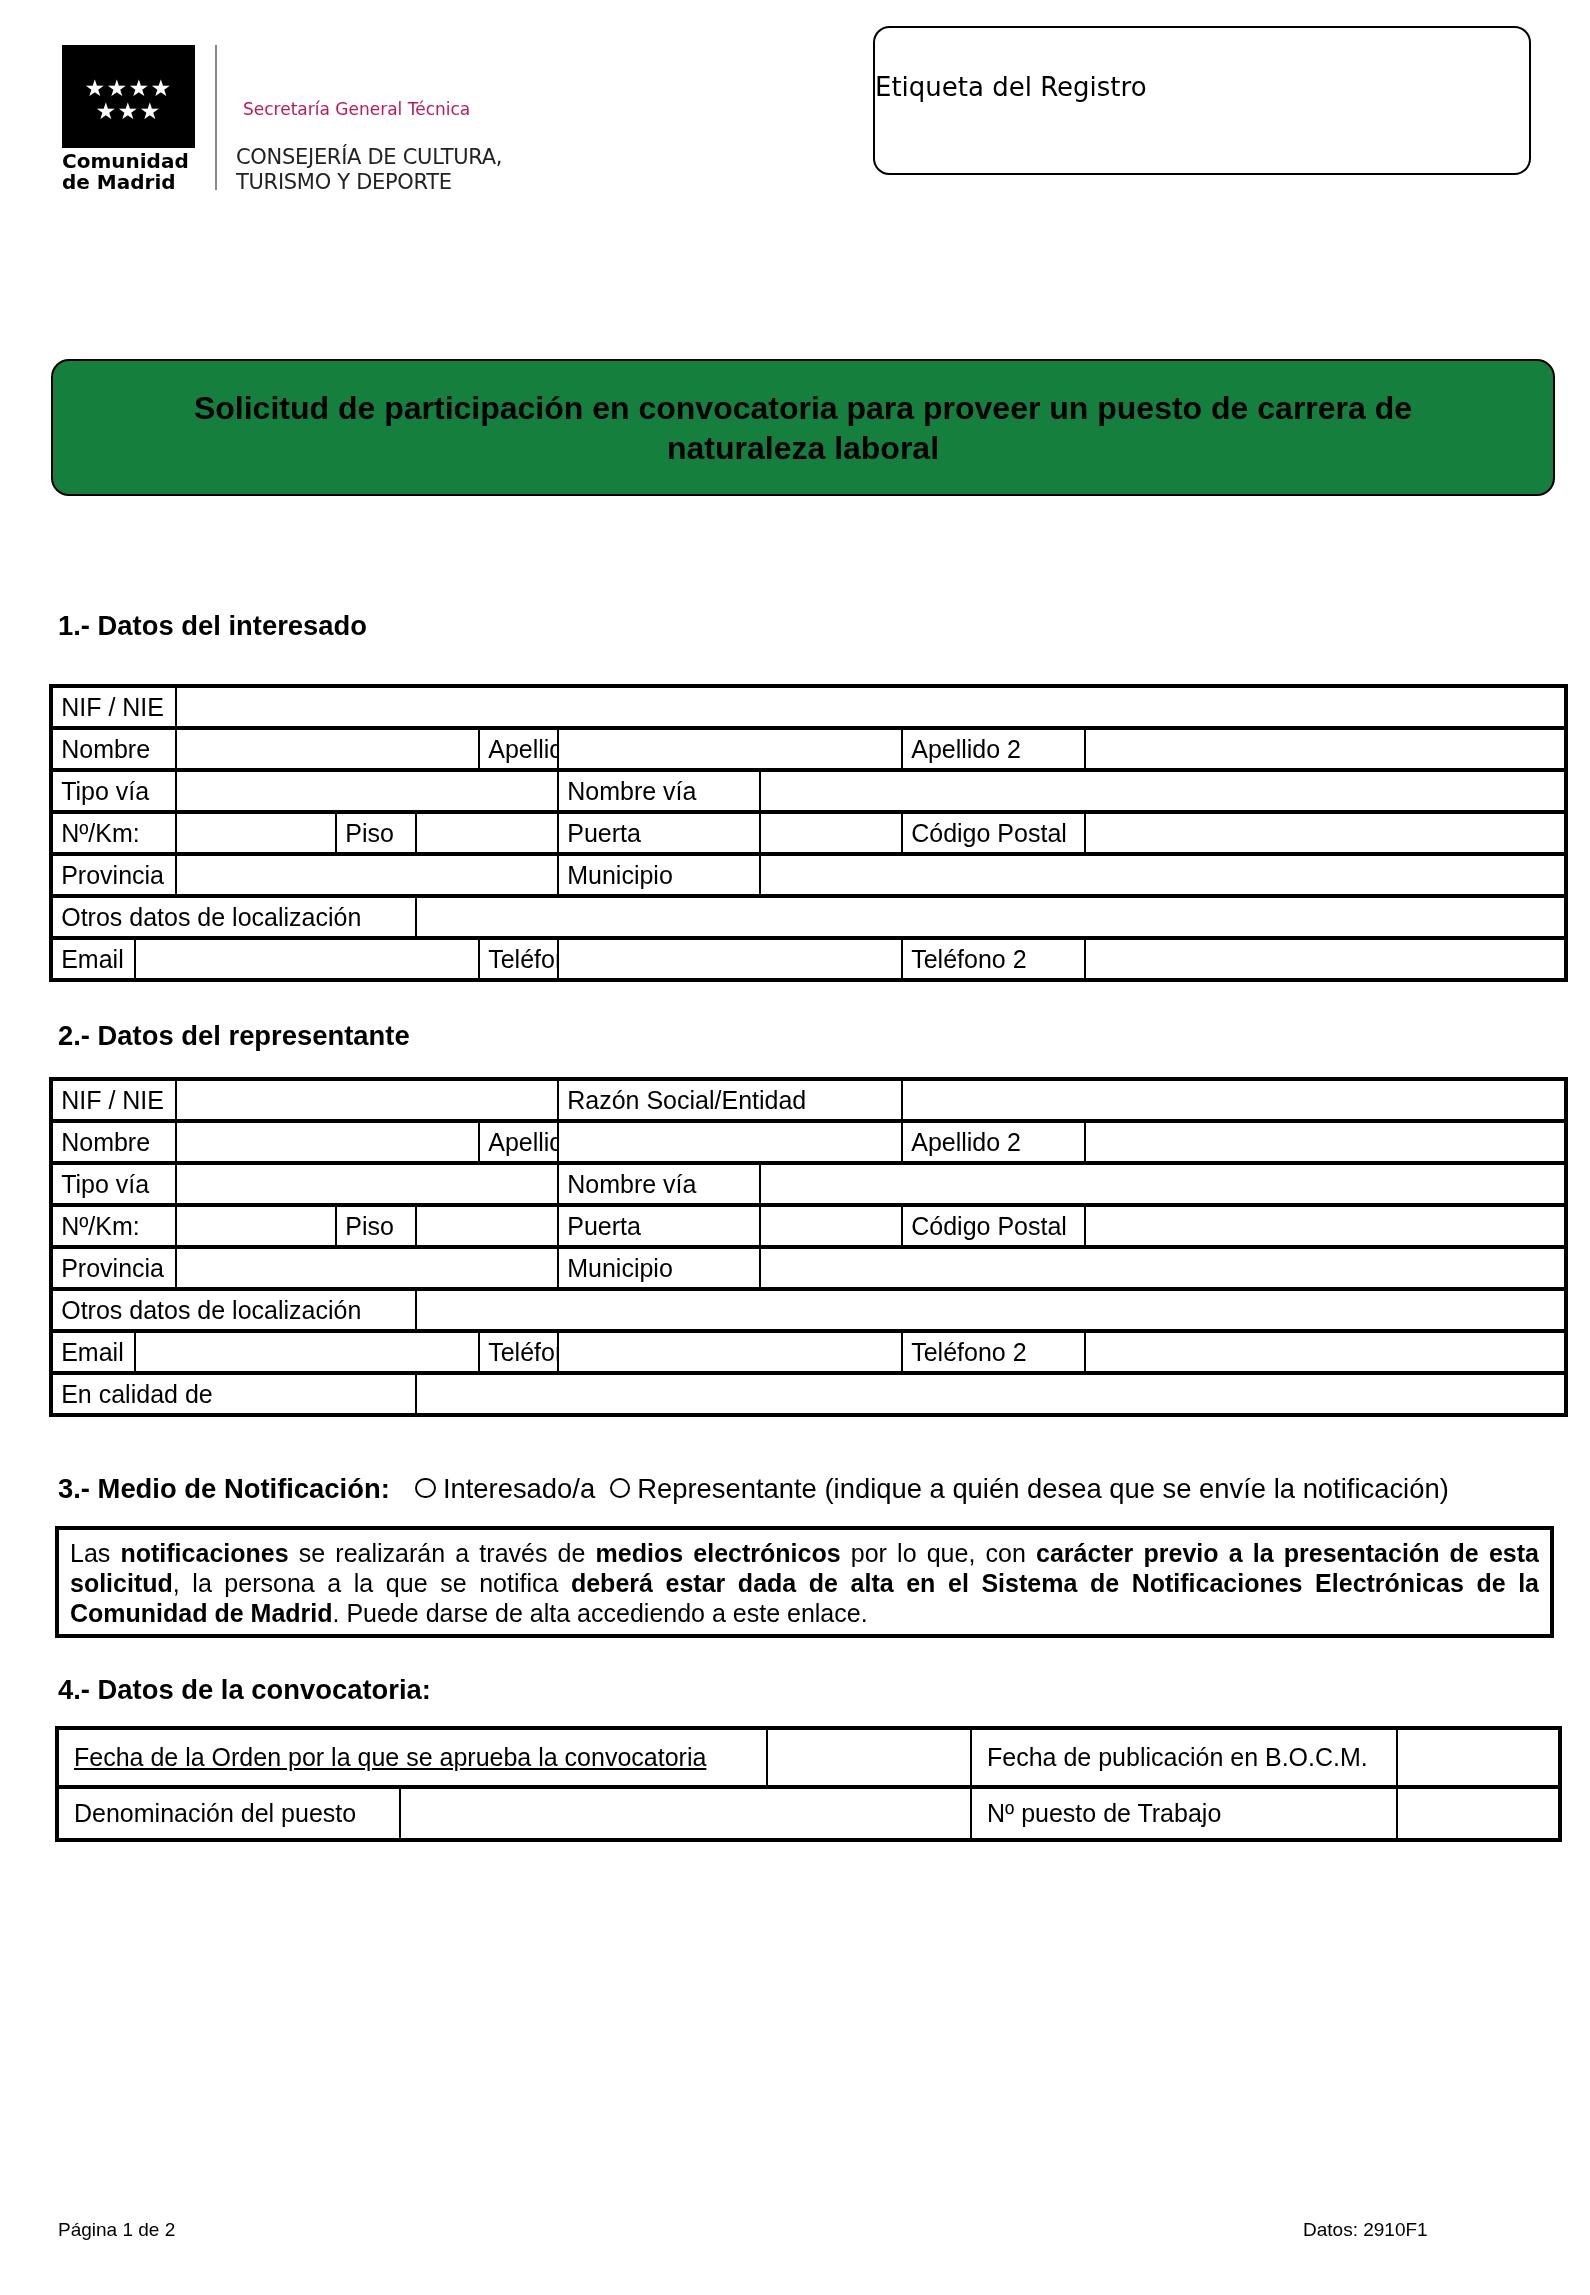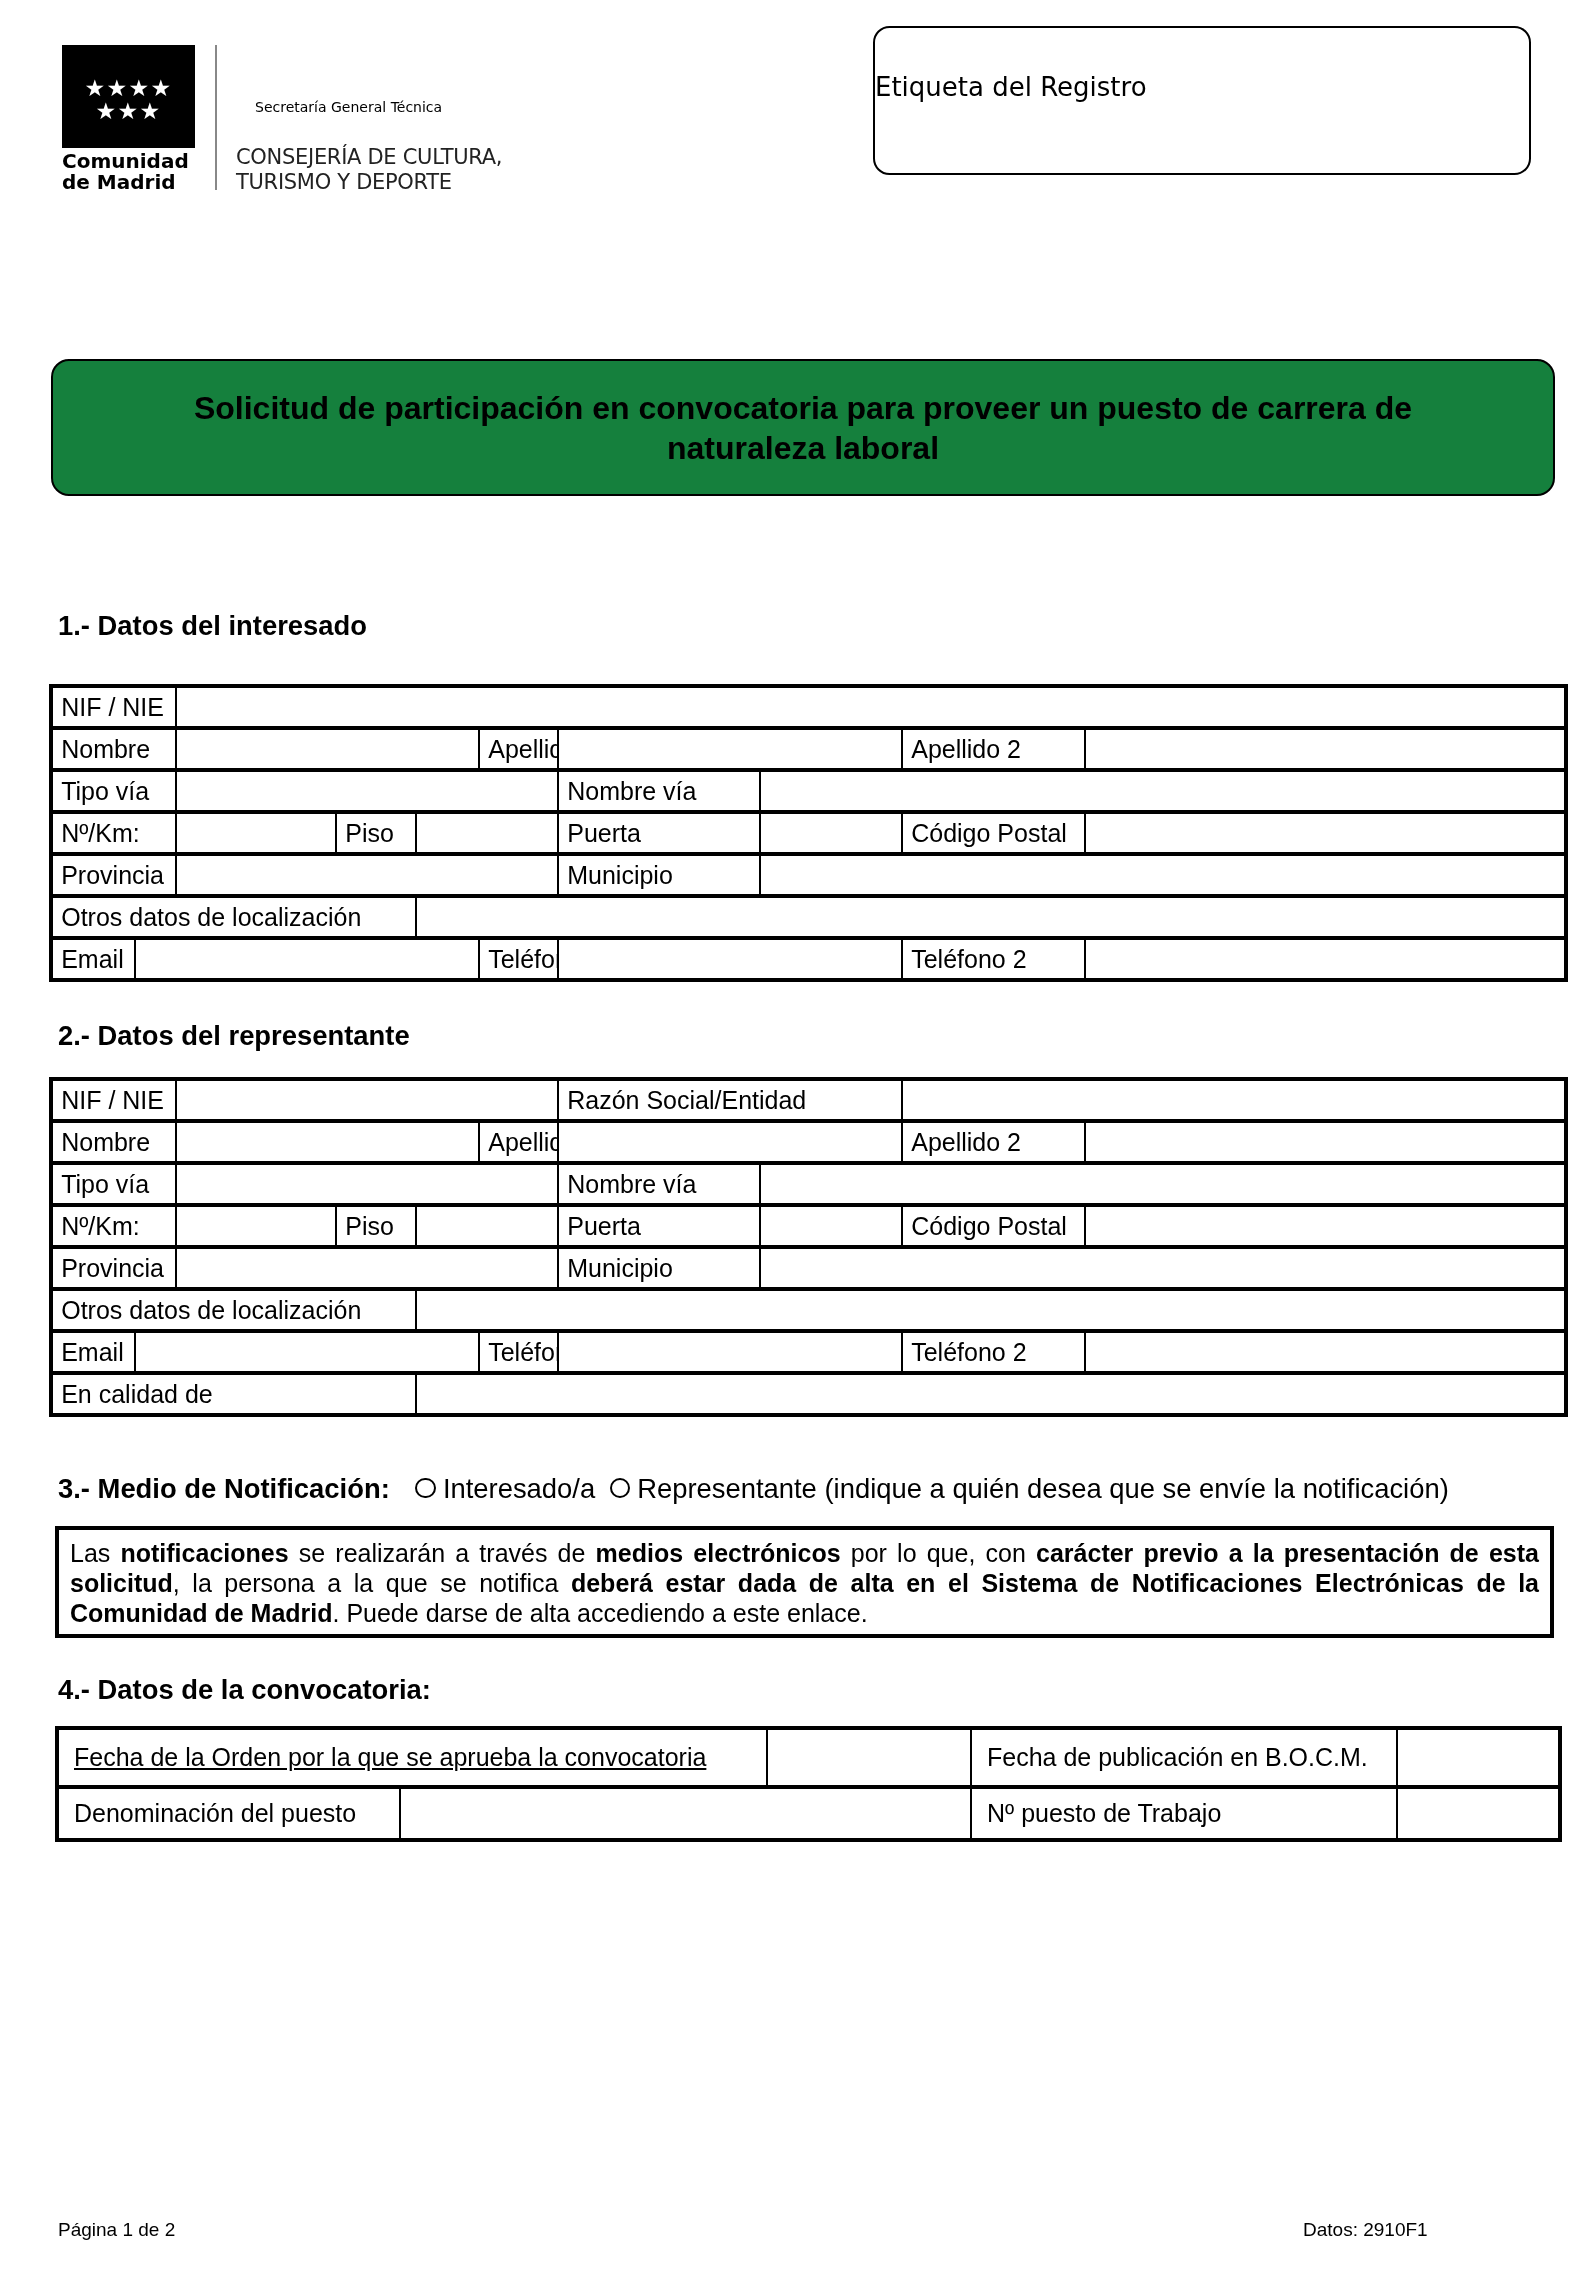--- a/index.html
+++ b/index.html
@@ -2,21 +2,21 @@
 <html style="font-size:11px"><head>
 <meta charset="utf-8">
 <style>
   html, body { margin:0; padding:0; background:#fff; }
   body { width:1591px; height:2295px; position:relative; overflow:hidden; font-family:"Liberation Sans", sans-serif; color:#000; }
   .abs { position:absolute; }
   .logo-block { left:62px; top:45px; width:133px; height:103px; background:#000; }
   .stars { position:absolute; left:0; top:32px; width:133px; text-align:center; color:#fff; font-size:23px; line-height:23px; letter-spacing:1.4px; }
   .logo-text { left:62px; top:151px; font-weight:bold; font-size:20px; line-height:20.6px; font-family:"DejaVu Sans", sans-serif; }
   .logo-sep { left:215px; top:45px; width:2.1px; height:145px; background:#888; }
-  .sgt { left:255px; top:99px; font-size:14px; font-family:"DejaVu Sans", sans-serif; color:#000000; }
+  .sgt { left:243px; top:99px; font-size:17px; font-family:"DejaVu Sans", sans-serif; color:#be185d; }
   .consej { left:236px; top:145px; font-size:21px; line-height:25px; font-family:"DejaVu Sans", sans-serif; color:#222; letter-spacing:-0.3px; }
   .etiqueta { left:873px; top:26px; width:658px; height:149px; border:2.7px solid #000; border-radius:16.5px; box-sizing:border-box; text-align:left; }
   .etiqueta span { display:block; margin-top:44px; font-size:26px; font-family:"DejaVu Sans", sans-serif; }
   .titlebox { left:51px; top:359px; width:1504px; height:137px; border:2.7px solid #000; border-radius:18px; background:#15803d; box-sizing:border-box; display:flex; align-items:center; justify-content:center; text-align:center; }
   .titlebox span { font-weight:bold; font-size:32px; line-height:40px; display:block; padding:0 82px; }
   .sec-h { font-weight:bold; font-size:27.4px; }
   table.form { position:absolute; border-collapse:collapse; border:4.8px solid #000; table-layout:fixed; }
   table.form td { border-left:2.1px solid #000; border-right:2.1px solid #000; padding:0 8.2px; font-size:25px; height:38px; white-space:nowrap; overflow:hidden; vertical-align:middle; }
   table.form tr { border-bottom:4.1px solid #000; }
   table.form tr:last-child { border-bottom:none; }

